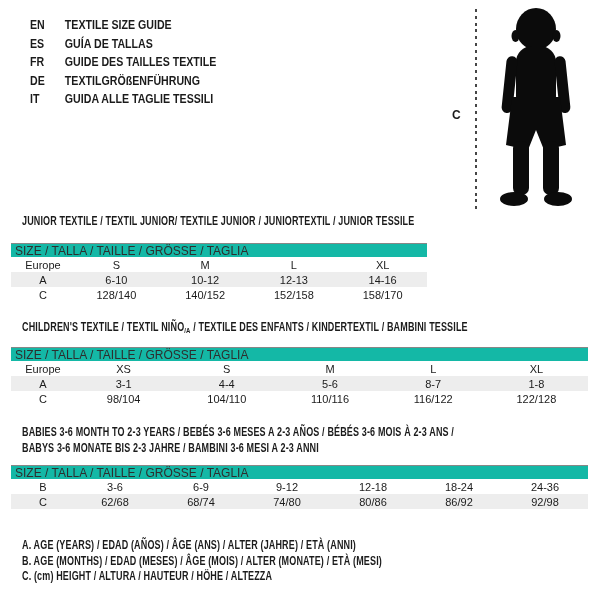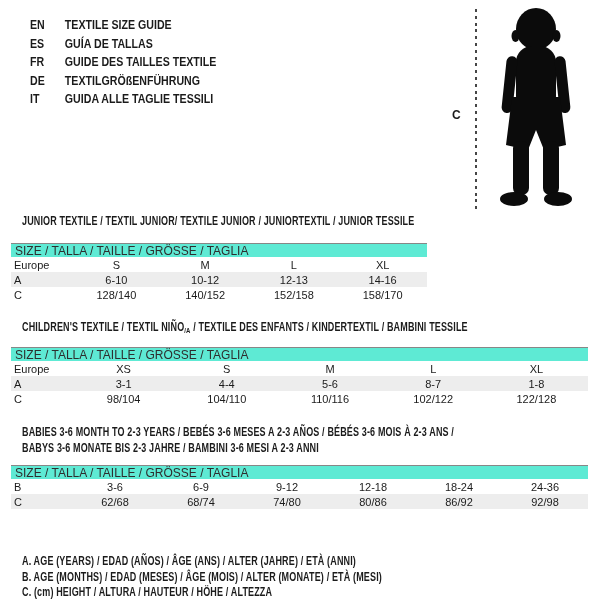--- a/index.html
+++ b/index.html
@@ -11,34 +11,34 @@
   .lang-code{display:inline-block;width:41px;}
   
   .measure-line{position:absolute;left:475px;top:9px;width:2px;height:204px;
     background:repeating-linear-gradient(to bottom,#464646 0px,#464646 3px,transparent 3px,transparent 6.8px);}
   .measure-label{position:absolute;left:452px;top:108px;font-size:12px;font-weight:bold;}
   .baby-svg{position:absolute;left:487px;top:5px;}
   
   .section-title{position:absolute;left:22px;font-weight:bold;font-size:12px;line-height:14px;
     transform:scaleX(0.75);transform-origin:0 0;white-space:nowrap;letter-spacing:0.2px;}
   .section-title sub{font-size:8px;vertical-align:-2px;}
-  .footnotes{position:absolute;left:22px;top:538px;margin-top:16px;}
+  .footnotes{position:absolute;left:22px;top:538px;}
   .footnote-line{font-weight:bold;font-size:12px;line-height:15.5px;
     transform:scaleX(0.75);transform-origin:0 50%;white-space:nowrap;letter-spacing:0.2px;}
   
   .size-table{position:absolute;left:11px;}
   .w-junior{width:416px;}
   .w-wide{width:577px;}
-  .size-bar{height:14px;background:#5eead4;border-top:1px solid #878787;box-sizing:border-box;
+  .size-bar{height:14px;background:#14b8a6;border-top:1px solid #878787;box-sizing:border-box;
     display:flex;align-items:center;padding-left:4px;font-size:12px;color:#2e2e2e;white-space:nowrap;}
   .trow{display:grid;height:15px;align-items:center;font-size:11px;}
   .cols-4{grid-template-columns:61px repeat(4,1fr);}
   .cols-5{grid-template-columns:61px repeat(5,1fr);}
   .cols-6{grid-template-columns:61px repeat(6,1fr);}
-  .trow .rlabel{text-align:left;padding-left:3px;}
+  .trow .rlabel{text-align:center;padding-left:3px;}
   .trow .cell{text-align:center;}
   .striped{background:#ededed;}
 </style>
 </head>
 <body>
 
 <div class="lang-block">
   <div class="lang-row">
     <span class="lang-code">EN</span>
     <span class="lang-label">TEXTILE SIZE GUIDE</span>
@@ -126,21 +126,21 @@
     <div class="cell">4-4</div>
     <div class="cell">5-6</div>
     <div class="cell">8-7</div>
     <div class="cell">1-8</div>
   </div>
   <div class="trow cols-5">
     <div class="rlabel">C</div>
     <div class="cell">98/104</div>
     <div class="cell">104/110</div>
     <div class="cell">110/116</div>
-    <div class="cell">102/122</div>
+    <div class="cell">116/122</div>
     <div class="cell">122/128</div>
   </div>
 </div>
 
 <div class="section-title" style="top:425px;">BABIES 3-6 MONTH TO 2-3 YEARS / BEBÉS 3-6 MESES A 2-3 AÑOS / BÉBÉS 3-6 MOIS À 2-3 ANS /</div>
 <div class="section-title" style="top:441px;">BABYS 3-6 MONATE BIS 2-3 JAHRE / BAMBINI 3-6 MESI A 2-3 ANNI</div>
 <div class="size-table w-wide" style="top:465px;">
   <div class="size-bar">
     <span>SIZE / TALLA / TAILLE / GRÖSSE / TAGLIA</span>
   </div>

